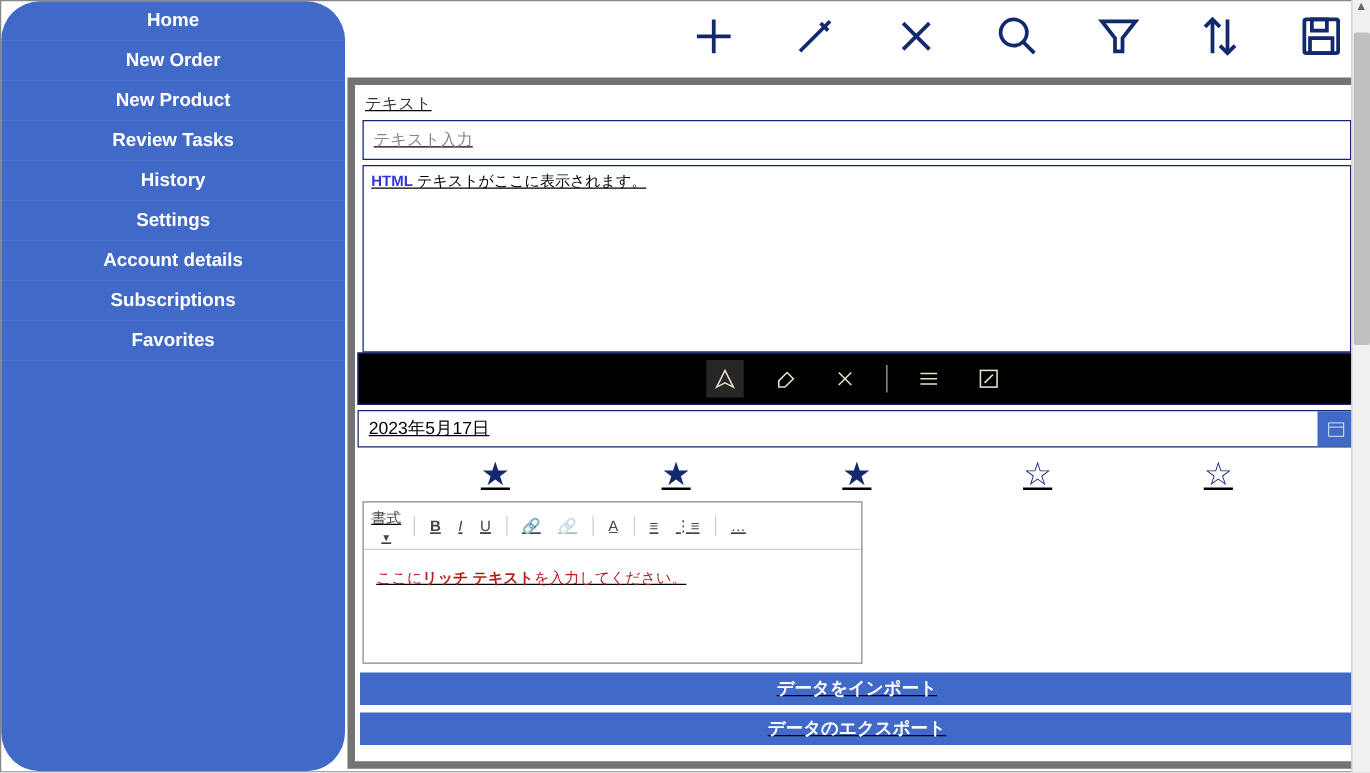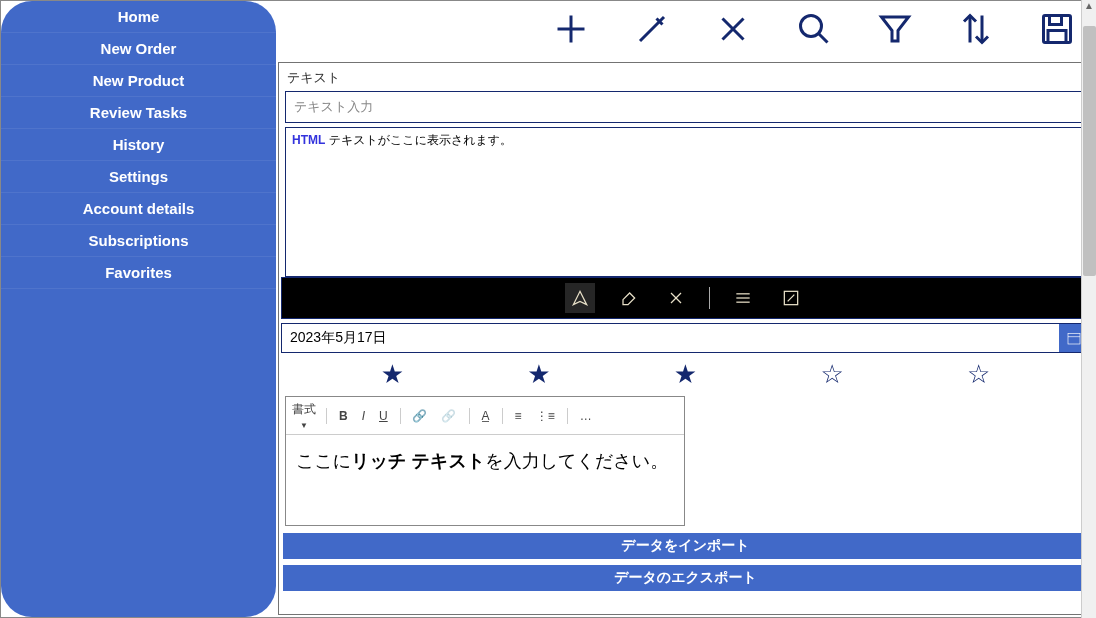--- a/index.html
+++ b/index.html
@@ -3,42 +3,42 @@
   <meta charset="utf-8">
   <style>
     * { box-sizing: border-box; margin: 0; padding: 0; }
     body { font-family: Arial, sans-serif; width: 1096px; height: 618px; overflow: hidden; background: #fff; position: relative; }
     .container { display: flex; width: 100%; height: 100%; border: 1px solid #888; }
     .sidebar { width: 275px; background: #4169c8; display: flex; flex-direction: column; border-radius: 31px; }
     .sidebar-item { color: #fff; font-weight: bold; text-align: center; padding: 7px 0; font-size: 15px; cursor: pointer; border-bottom: 1px solid rgba(255,255,255,0.08); }
     .main { flex: 1; display: flex; flex-direction: column; overflow: hidden; }
     .toolbar { display: flex; justify-content: flex-end; align-items: center; padding: 10px 20px 15px 20px; gap: 45px; }
     .toolbar svg { width: 36px; height: 36px; stroke: #14286e; fill: none; stroke-width: 2; cursor: pointer; }
-    .main-content { flex: 1; border: 1px solid #737373; margin: 0 2px 2px 2px; display: flex; flex-direction: column; overflow-y: auto; }
+    .main-content { flex: 1; border: 6px solid #737373; margin: 0 2px 2px 2px; display: flex; flex-direction: column; overflow-y: auto; text-decoration: underline; }
     .field-label { font-size: 13px; padding: 6px 8px 4px 8px; color: #333; }
     .text-input { margin: 0 6px 4px 6px; border: 1px solid #14286e; padding: 6px 8px; font-size: 13px; color: #888; }
     .html-preview { margin: 0 6px 0 6px; border: 1px solid #14286e; min-height: 150px; padding: 4px 6px; font-size: 12px; }
     .html-preview .html-label { color: #3333dd; font-weight: bold; }
     .sig-toolbar { background: #000; min-height: 38px; display: flex; align-items: center; justify-content: center; gap: 18px; padding: 5px 0; margin: 0 2px; border: 1px solid #14286e; }
     .sig-toolbar .sig-btn { width: 30px; height: 30px; display: flex; align-items: center; justify-content: center; cursor: pointer; }
     .sig-btn.active { background: rgba(255,255,255,0.15); }
     .sig-toolbar svg { width: 20px; height: 20px; stroke: #e8e0c8; fill: none; stroke-width: 1.5; }
     .sig-divider { width: 1px; height: 22px; background: #aaa; }
     .date-row { display: flex; margin: 4px 2px 0 2px; border: 1px solid #14286e; }
     .date-row .date-val { flex: 1; padding: 5px 8px; font-size: 14px; }
     .date-row .cal-btn { width: 30px; background: #4169c8; display: flex; align-items: center; justify-content: center; cursor: pointer; }
     .date-row .cal-btn svg { width: 16px; height: 16px; stroke: #fff; fill: none; }
     .stars { display: flex; justify-content: space-around; padding: 6px 40px; font-size: 26px; color: #14286e; }
     .stars .star { cursor: pointer; }
     .rich-editor { margin: 0 6px 4px 6px; border: 1px solid #888; width: 400px; }
     .rte-toolbar { display: flex; align-items: center; border-bottom: 1px solid #ccc; padding: 4px 6px; gap: 10px; font-size: 12px; color: #444; }
     .rte-toolbar .sep { width: 1px; height: 16px; background: #ccc; }
     .rte-toolbar .btn { cursor: pointer; padding: 0 2px; }
     .rte-toolbar .dropdown { cursor: pointer; display: flex; align-items: center; gap: 3px; flex-direction: column; }
-    .rte-body { padding: 14px 10px; font-size: 18px; color: #000000; min-height: 90px; }
+    .rte-body { padding: 14px 10px; font-size: 12px; color: #b91c1c; min-height: 90px; }
     .rte-body .bold { font-weight: bold; }
     .action-btn { background: #4169c8; color: #ffffff; font-weight: bold; text-align: center; padding: 4px 0; margin: 3px 4px; cursor: pointer; font-size: 14px; }
     .scrollbar { position: absolute; right: 0; top: 0; width: 15px; height: 100%; background: #f0f0f0; border-left: 1px solid #ccc; }
     .scroll-thumb { background: #c0c0c0; width: 13px; height: 250px; margin: 15px auto 0; border-radius: 2px; }
     .scroll-arrow { font-size: 10px; text-align: center; color: #666; }
   </style>
 </head>
 <body>
 
 <div class="container">

